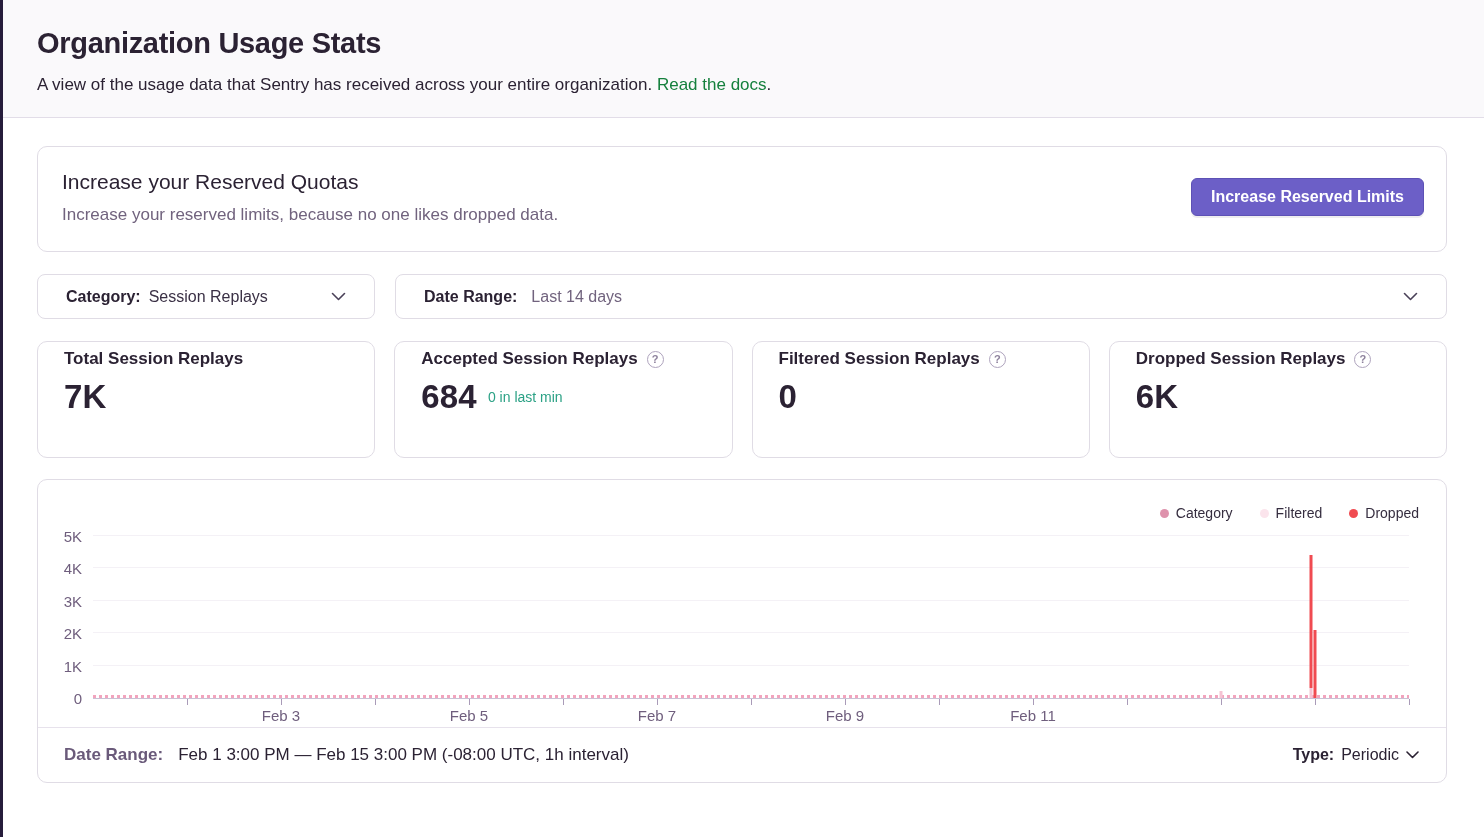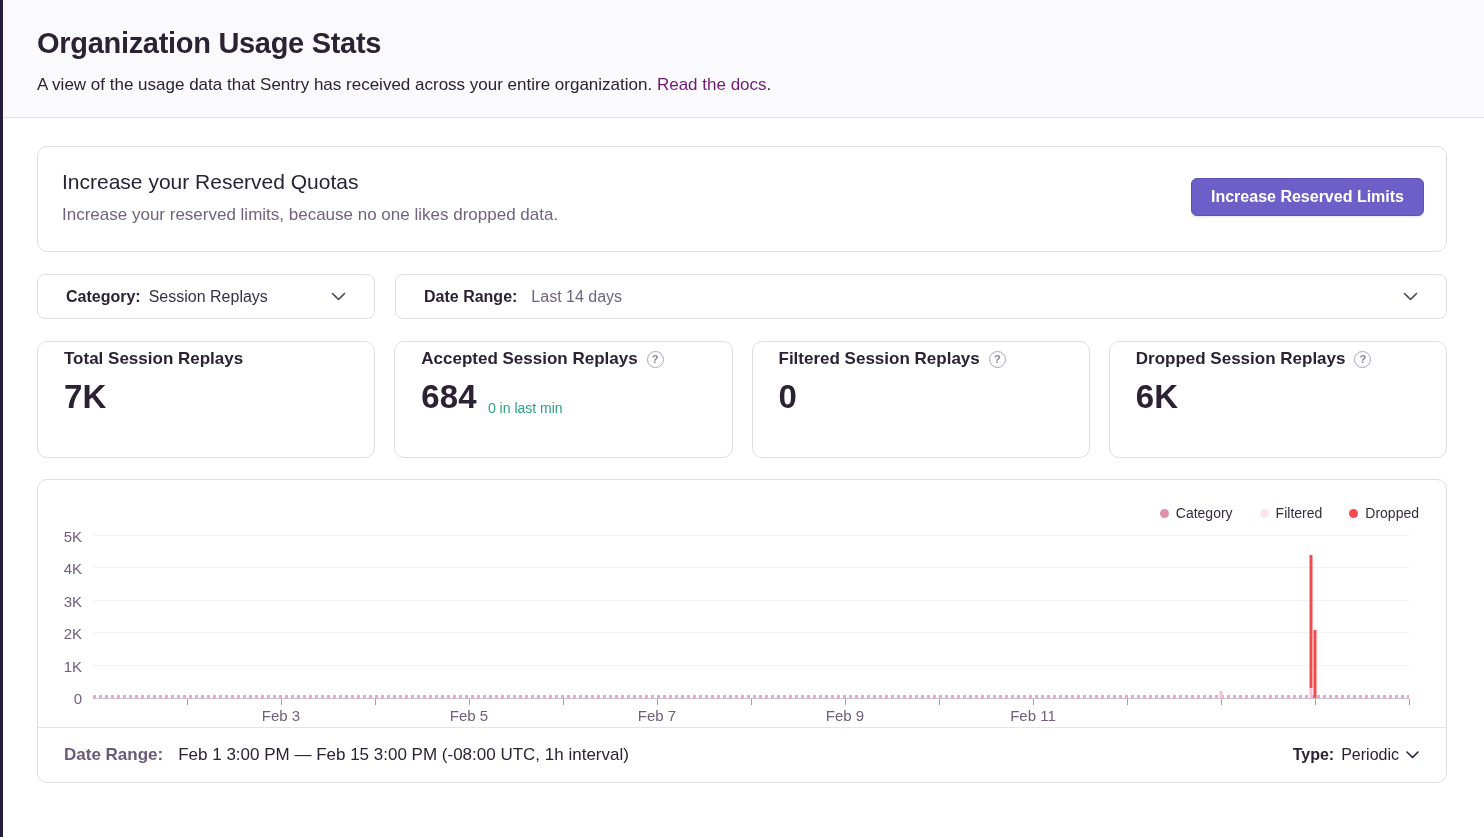--- a/index.html
+++ b/index.html
@@ -18,21 +18,21 @@
   .page-header {
     background: #faf9fb;
     border-bottom: 1px solid #e2dde8;
     padding: 27px 37px 0 37px;
     height: 118px;
   }
   .page-title {
     font-size: 29px; font-weight: 700; letter-spacing: -0.3px; color: #2b2233;
   }
   .page-subtitle { margin-top: 15px; font-size: 17px; color: #2b2233; }
-  .page-subtitle a { color: #701a75; text-decoration: none; cursor: pointer; }
+  .page-subtitle a { color: #15803d; text-decoration: none; cursor: pointer; }
 
   
   .main { padding: 28px 37px 0 37px; }
 
   .card {
     background: #fff;
     border: 1px solid #e0dce5;
     border-radius: 10px;
   }
 
@@ -71,21 +71,21 @@
   .stats { display: grid; grid-template-columns: repeat(4, 1fr); gap: 19px; margin-top: 22px; }
   .stat-card { height: 117px; padding: 7px 26px; }
   .stat-title-row { display: flex; align-items: center; gap: 9px; }
   .stat-title { font-size: 17px; font-weight: 700; color: #2b2233; }
   .help-icon {
     width: 17px; height: 17px; border: 1.2px solid #aea3bd; border-radius: 50%;
     color: #8d819c; font-size: 11px; font-weight: 700;
     display: inline-flex; align-items: center; justify-content: center;
     cursor: pointer; flex: 0 0 auto;
   }
-  .stat-value-row { margin-top: 9px; display: flex; align-items: flex-end; gap: 11px; }
+  .stat-value-row { margin-top: 9px; display: flex; align-items: center; gap: 11px; }
   .stat-value { font-size: 33px; font-weight: 600; color: #2b2233; letter-spacing: 0.2px; }
   .stat-sub { font-size: 14px; color: #2ba185; }
 
   
   .chart-card { margin-top: 21px; }
   .legend {
     display: flex; justify-content: flex-end; gap: 27px;
     padding: 25px 27px 0 0; font-size: 14px; color: #352d3f;
   }
   .legend-item { display: flex; align-items: center; gap: 7px; cursor: pointer; }

